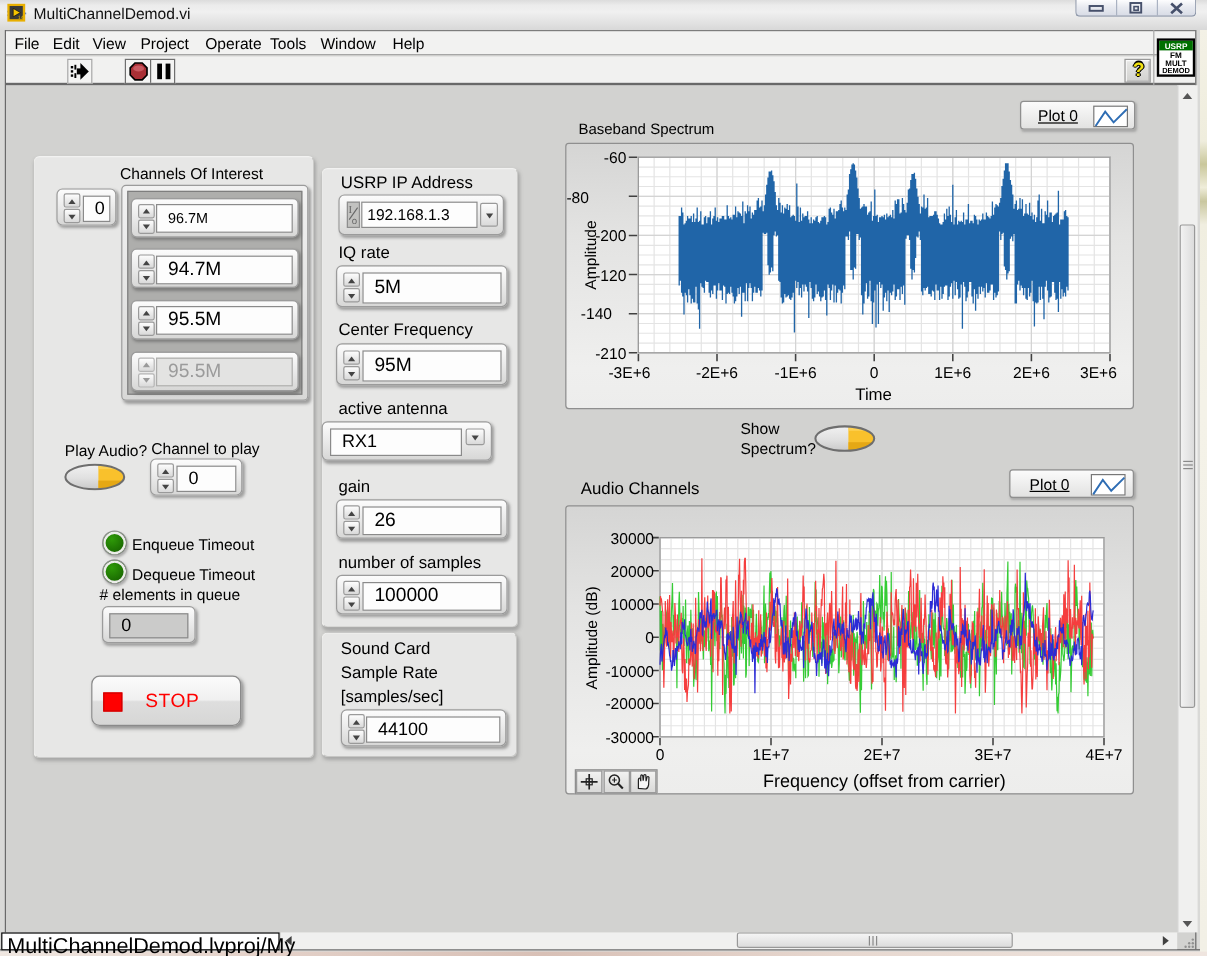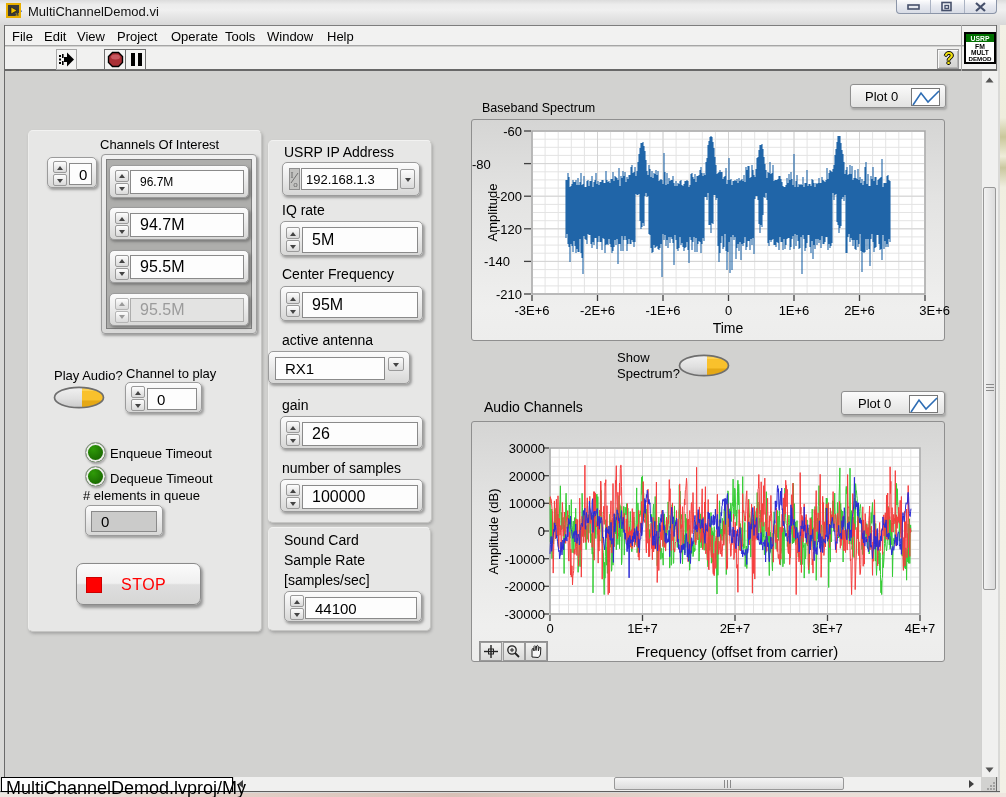--- a/index.html
+++ b/index.html
@@ -49,21 +49,21 @@
 
 .ddbtn { position:absolute; border:1px solid #9a9a9a; border-radius:2px; background:linear-gradient(180deg,#fcfcfc,#dadada); }
 .ddbtn .tri-d { left:4px; top:5px; }
 
 .led { position:absolute; width:21px; height:21px; border-radius:50%;
   background:radial-gradient(circle at 38% 32%, #2f9b08, #1d7202 55%, #135001 95%);
   border:1px solid #8f8f8f; box-shadow:inset 0 0 0 2px #ececea, 1px 1.5px 2px rgba(80,80,80,.4); }
 
 .legend { position:absolute; height:24px; border:1px solid #8f8f8f; border-radius:3px;
   background:linear-gradient(180deg,#fbfbfb,#e2e2e1); box-shadow:1px 1.5px 2px rgba(90,90,90,.35); }
-.legend .ptxt { position:absolute; font-size:13px; color:#000; top:4px; }
+.legend .ptxt { position:absolute; font-size:13px; color:#000; top:4px;text-decoration:underline; }
 .legend .pbox { position:absolute; top:2.5px; width:29px; height:18px; background:#fff; border:1px solid #777; }
 
 .graph { position:absolute; border:1px solid #8f8f8f; border-radius:3px;
   background:linear-gradient(180deg,#d5d5d4,#e3e3e2 35%,#efefee 85%,#ededec); }
 .tick { position:absolute; font-size:13px; color:#000; }
 .vlab { position:absolute; font-size:13px; color:#000; transform:rotate(-90deg); transform-origin:center; white-space:nowrap; }
 
 #statbox { left:1px; top:777px; width:232px; height:15px; background:#fff; border:1px solid #000; font-size:18px; color:#000; padding:0 0 0 4px; }
 #hscroll { left:234px; top:777px; width:747px; height:14px; background:#f0f0ef; }
 #hthumb { left:614px; top:777px; width:230px; height:13px; background:linear-gradient(180deg,#f5f5f5,#dcdcdc); border:1px solid #989898; border-radius:2px; }
@@ -453,27 +453,27 @@
     <line x1="859.5" y1="295" x2="859.5" y2="301" stroke="#404040" stroke-width="1.3"></line>
     <line x1="925.0" y1="295" x2="925.0" y2="301" stroke="#404040" stroke-width="1.3"></line>
     <path d="M566 180V238M567 180V234M568 173V244M569 177V247M570 187V262M571 186V244M572 184V246M573 180V252M574 182V241M575 182V246M576 180V253M577 185V249M578 178V252M579 185V252M580 182V239M581 173V253M582 185V258M583 184V274M584 176V236M585 187V239M586 187V240M587 181V244M588 180V234M589 186V235M590 181V235M591 181V244M592 176V248M593 187V242M594 182V245M595 180V238M596 173V238M597 184V249M598 181V242M599 185V236M600 182V242M601 182V242M602 180V250M603 180V238M604 183V239M605 183V253M606 171V245M607 180V244M608 182V245M609 181V239M610 183V244M611 179V247M612 179V253M613 172V251M614 181V247M615 176V240M616 177V245M617 178V239M618 180V264M619 168V244M620 186V244M621 176V251M622 178V236M623 171V251M624 176V240M625 172V236M626 182V240M627 177V251M628 179V244M629 175V239M630 175V244M631 167V244M632 165V240M633 173V242M634 172V247M635 167V242M636 176V194M637 171V195M638 162V195M639 154V194M640 148V221M641 143V229M642 143V227M643 142V223M644 146V226M645 151V196M646 160V193M647 171V197M648 175V196M649 165V234M650 169V235M651 177V248M652 171V253M653 178V252M654 173V245M655 174V248M656 170V247M657 175V246M658 171V249M659 181V250M660 180V248M661 179V244M662 180V277M663 184V234M664 153V240M665 172V235M666 185V246M667 173V240M668 184V248M669 178V237M670 181V243M671 180V237M672 180V239M673 176V243M674 183V265M675 186V235M676 181V240M677 186V249M678 183V251M679 184V248M680 181V237M681 180V245M682 185V243M683 186V247M684 184V251M685 181V248M686 181V247M687 180V242M688 181V250M689 187V263M690 185V237M691 174V240M692 173V250M693 177V242M694 179V237M695 174V252M696 182V238M697 176V252M698 176V244M699 175V241M700 170V242M701 167V253M702 173V244M703 176V238M704 173V241M705 175V197M706 162V197M707 158V200M708 145V193M709 141V225M710 137V225M711 136V233M712 137V223M713 142V224M714 148V195M715 157V195M716 165V200M717 174V198M718 173V246M719 172V262M720 170V253M721 172V243M722 172V236M723 179V249M724 177V247M725 176V234M726 168V251M727 184V270M728 180V252M729 158V242M730 180V273M731 179V237M732 185V270M733 181V235M734 181V240M735 180V237M736 181V259M737 179V248M738 183V244M739 178V251M740 181V242M741 180V260M742 179V244M743 181V246M744 175V243M745 182V237M746 167V250M747 170V247M748 166V241M749 166V241M750 178V250M751 177V239M752 165V245M753 170V238M754 175V254M755 177V199M756 169V196M757 158V196M758 157V200M759 150V224M760 145V233M761 145V225M762 144V227M763 149V215M764 157V197M765 164V198M766 170V193M767 178V200M768 172V243M769 173V246M770 162V240M771 174V242M772 173V240M773 165V239M774 181V245M775 180V245M776 180V247M777 180V242M778 179V243M779 176V250M780 176V237M781 179V242M782 182V242M783 186V250M784 187V239M785 187V249M786 185V245M787 178V239M788 183V238M789 174V238M790 180V250M791 172V247M792 179V239M793 185V236M794 154V249M795 187V234M796 181V246M797 175V235M798 187V241M799 184V249M800 185V248M801 184V237M802 185V274M803 177V235M804 187V239M805 183V251M806 183V248M807 170V243M808 186V235M809 184V235M810 184V247M811 186V253M812 179V241M813 180V259M814 183V245M815 187V249M816 183V239M817 184V245M818 183V239M819 178V243M820 183V240M821 183V248M822 177V236M823 180V244M824 181V244M825 182V242M826 180V237M827 168V237M828 179V250M829 173V244M830 170V248M831 171V246M832 172V243M833 169V193M834 165V200M835 155V195M836 149V194M837 142V222M838 136V225M839 136V233M840 136V228M841 143V226M842 150V199M843 154V197M844 162V201M845 174V195M846 170V253M847 167V253M848 175V237M849 174V234M850 165V242M851 174V238M852 166V240M853 180V246M854 178V240M855 170V249M856 178V250M857 179V240M858 169V247M859 180V244M860 177V234M861 183V251M862 179V272M863 185V252M864 181V253M865 167V252M866 162V239M867 184V250M868 174V239M869 186V249M870 186V266M871 176V239M872 179V234M873 167V242M874 181V252M875 177V248M876 177V247M877 185V235M878 180V235M879 179V244M880 178V250M881 177V249M882 159V260M883 187V235M884 183V249M885 183V241M886 183V247M887 176V244M888 175V247M889 180V239M890 181V242" stroke="#2065a8" stroke-width="1.1" fill="none"></path>
   </svg>
 <div class="tick" style="left:472px;top:124.0px;width:50px;text-align:right">-60</div>
 <div class="tick" style="left:472px;top:156.6px;width:50px;text-align:left">-80</div>
 <div class="tick" style="left:472px;top:189.2px;width:50px;text-align:right">-200</div>
 <div class="tick" style="left:472px;top:221.8px;width:50px;text-align:right">-120</div>
 <div class="tick" style="left:472px;top:254.4px;width:50px;text-align:center">-140</div>
 <div class="tick" style="left:472px;top:287.0px;width:50px;text-align:right">-210</div>
-<div class="tick" style="left:507.0px;top:303px;width:50px;text-align:center">-3E+6</div>
+<div class="tick" style="left:507.0px;top:303px;width:50px;">-3E+6</div>
 <div class="tick" style="left:572.5px;top:303px;width:50px;text-align:center">-2E+6</div>
 <div class="tick" style="left:638.0px;top:303px;width:50px;text-align:center">-1E+6</div>
 <div class="tick" style="left:703.5px;top:303px;width:50px;text-align:center">0</div>
 <div class="tick" style="left:769.0px;top:303px;width:50px;text-align:center">1E+6</div>
 <div class="tick" style="left:834.5px;top:303px;width:50px;text-align:center">2E+6</div>
-<div class="tick" style="left:900.0px;top:303px;width:50px;text-align:right">3E+6</div>
+<div class="tick" style="left:900.0px;top:303px;width:50px;text-align:left">3E+6</div>
 <div class="vlab" style="left:452px;top:205px;width:80px;text-align:center">Amplitude</div>
 <div class="tick" style="left:688px;top:320px;width:80px;text-align:center;font-size:14px">Time</div>
 <div class="lbl" style="left:617px;top:350px">Show</div>
 <div class="lbl" style="left:617px;top:366px">Spectrum?</div>
 <svg class="abs" style="left:678px;top:354px" width="52" height="23" viewBox="0 0 52 23">
     <defs>
       <linearGradient id="tg678" x1="0" y1="0" x2="0" y2="1">
         <stop offset="0" stop-color="#f1f1f1"></stop>
         <stop offset="0.55" stop-color="#e0e0e0"></stop>
         <stop offset="1" stop-color="#c9c9c9"></stop>

